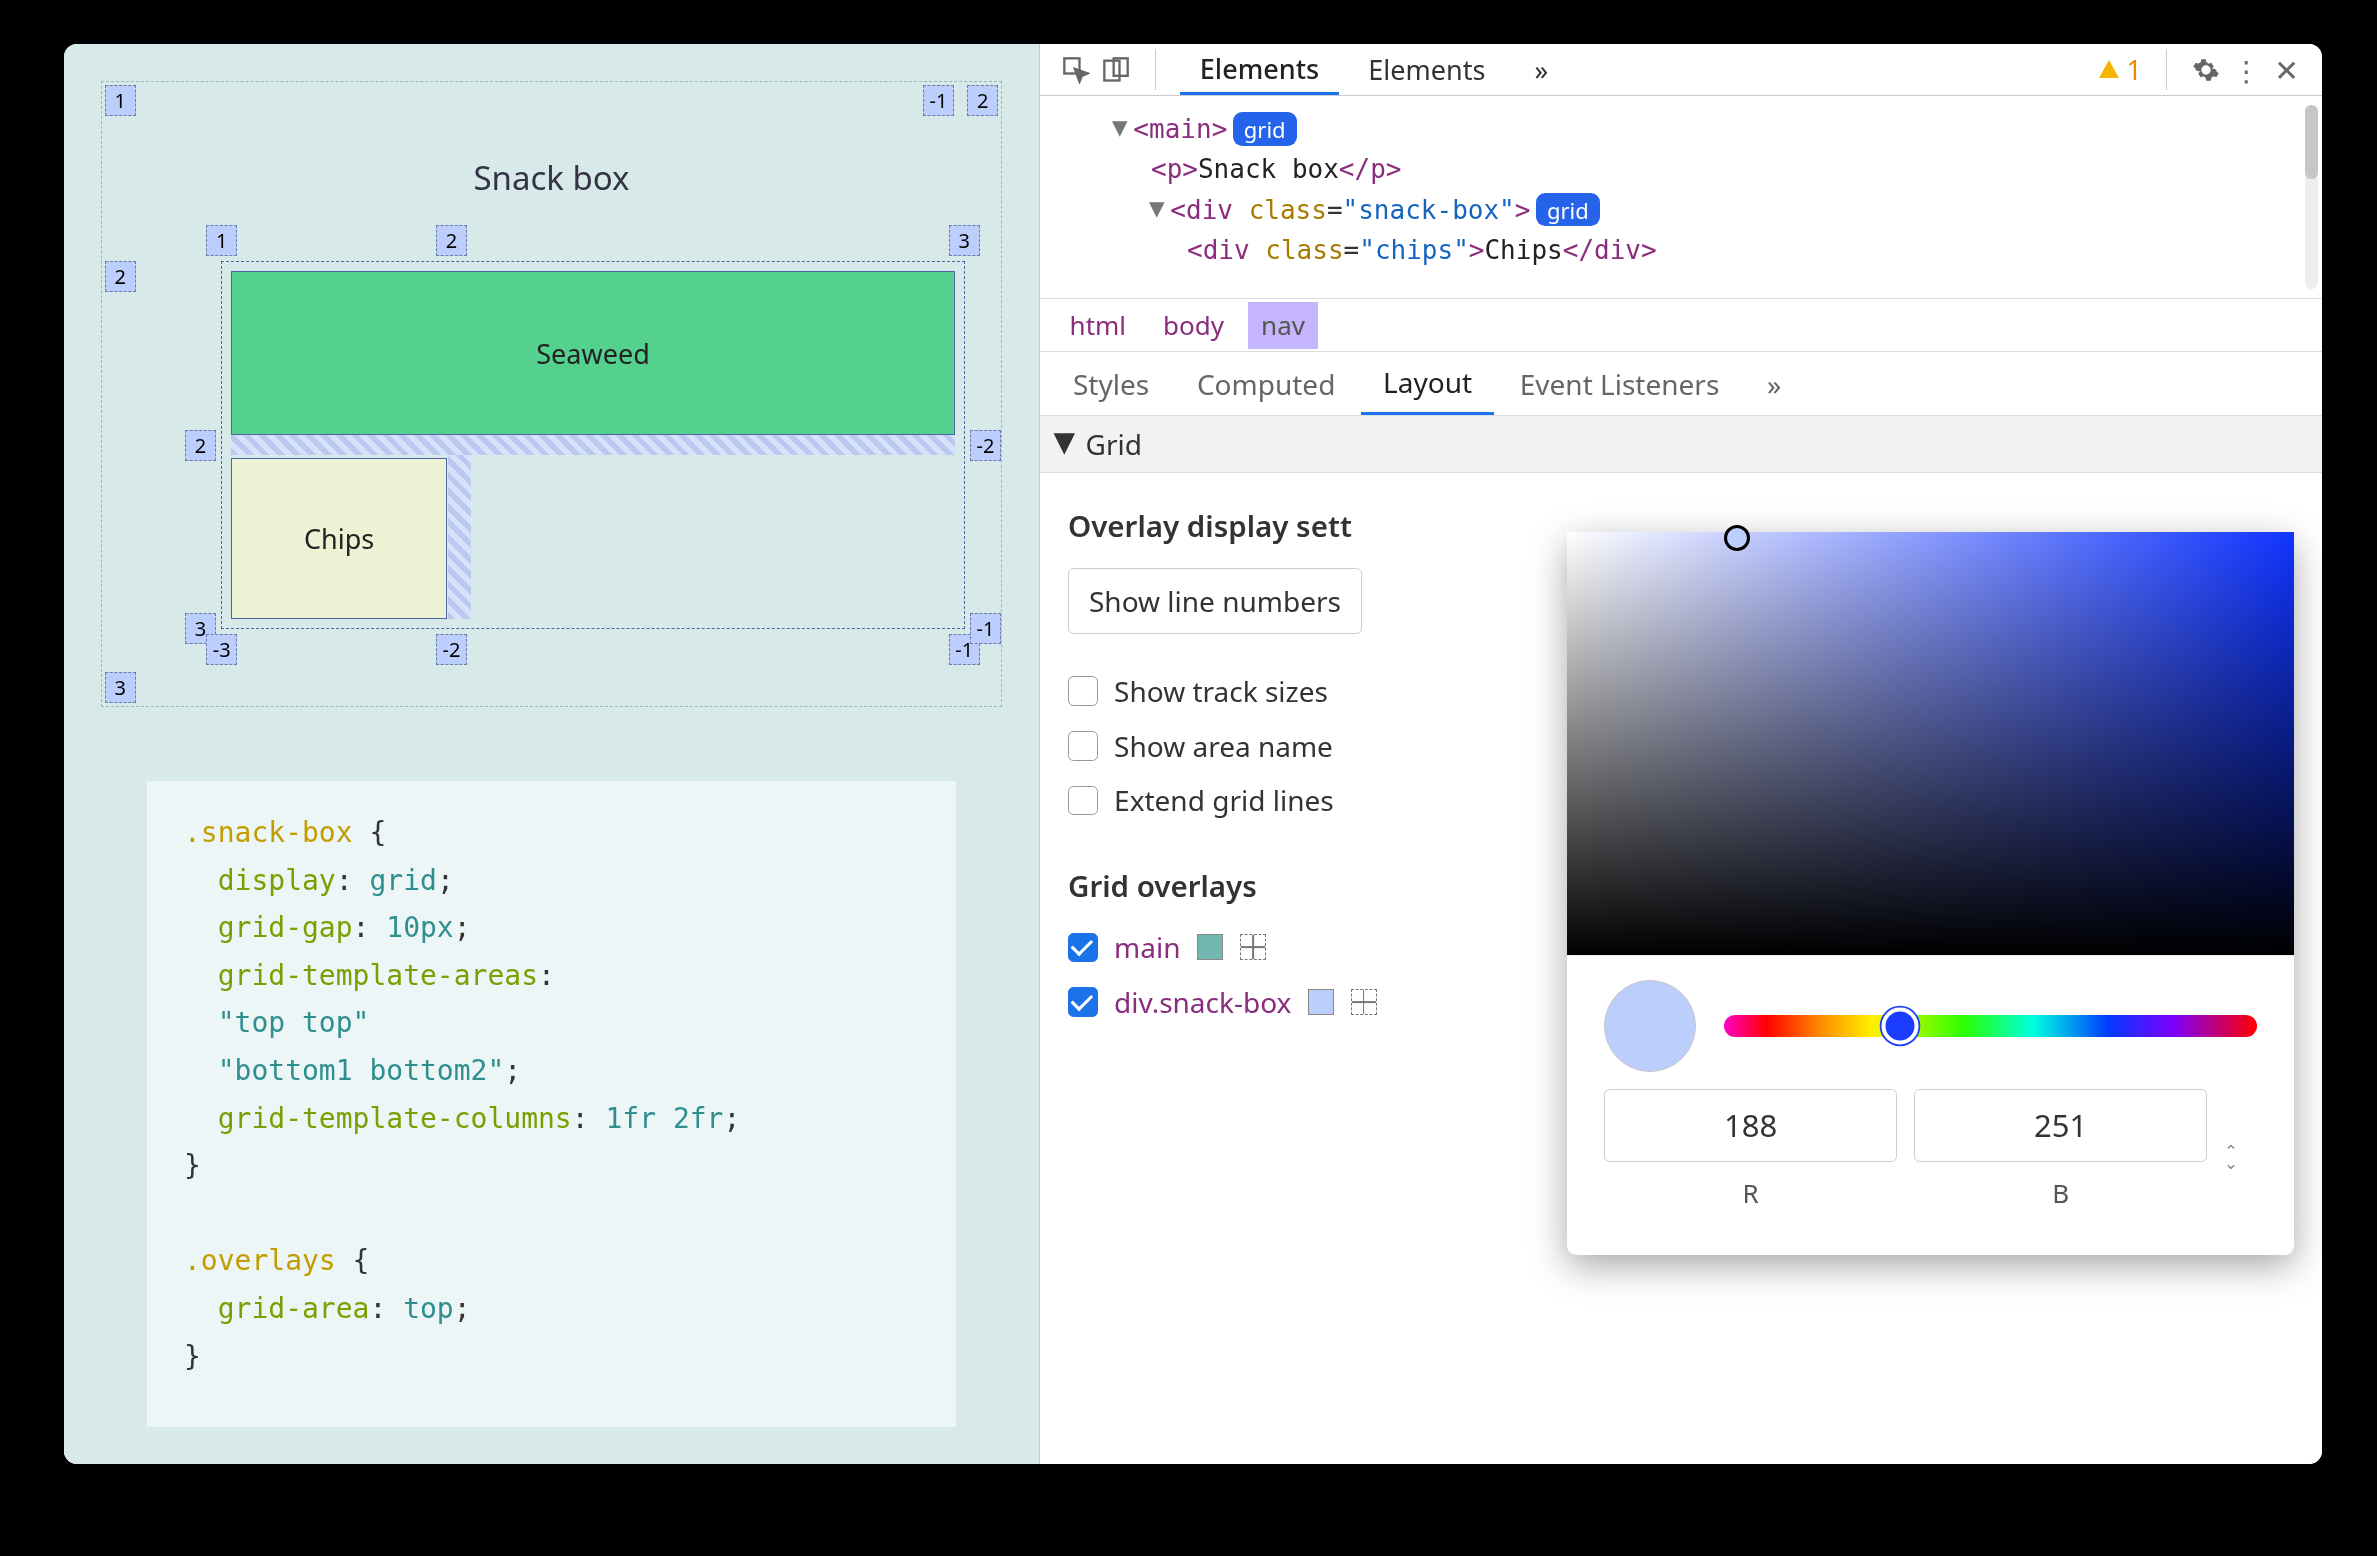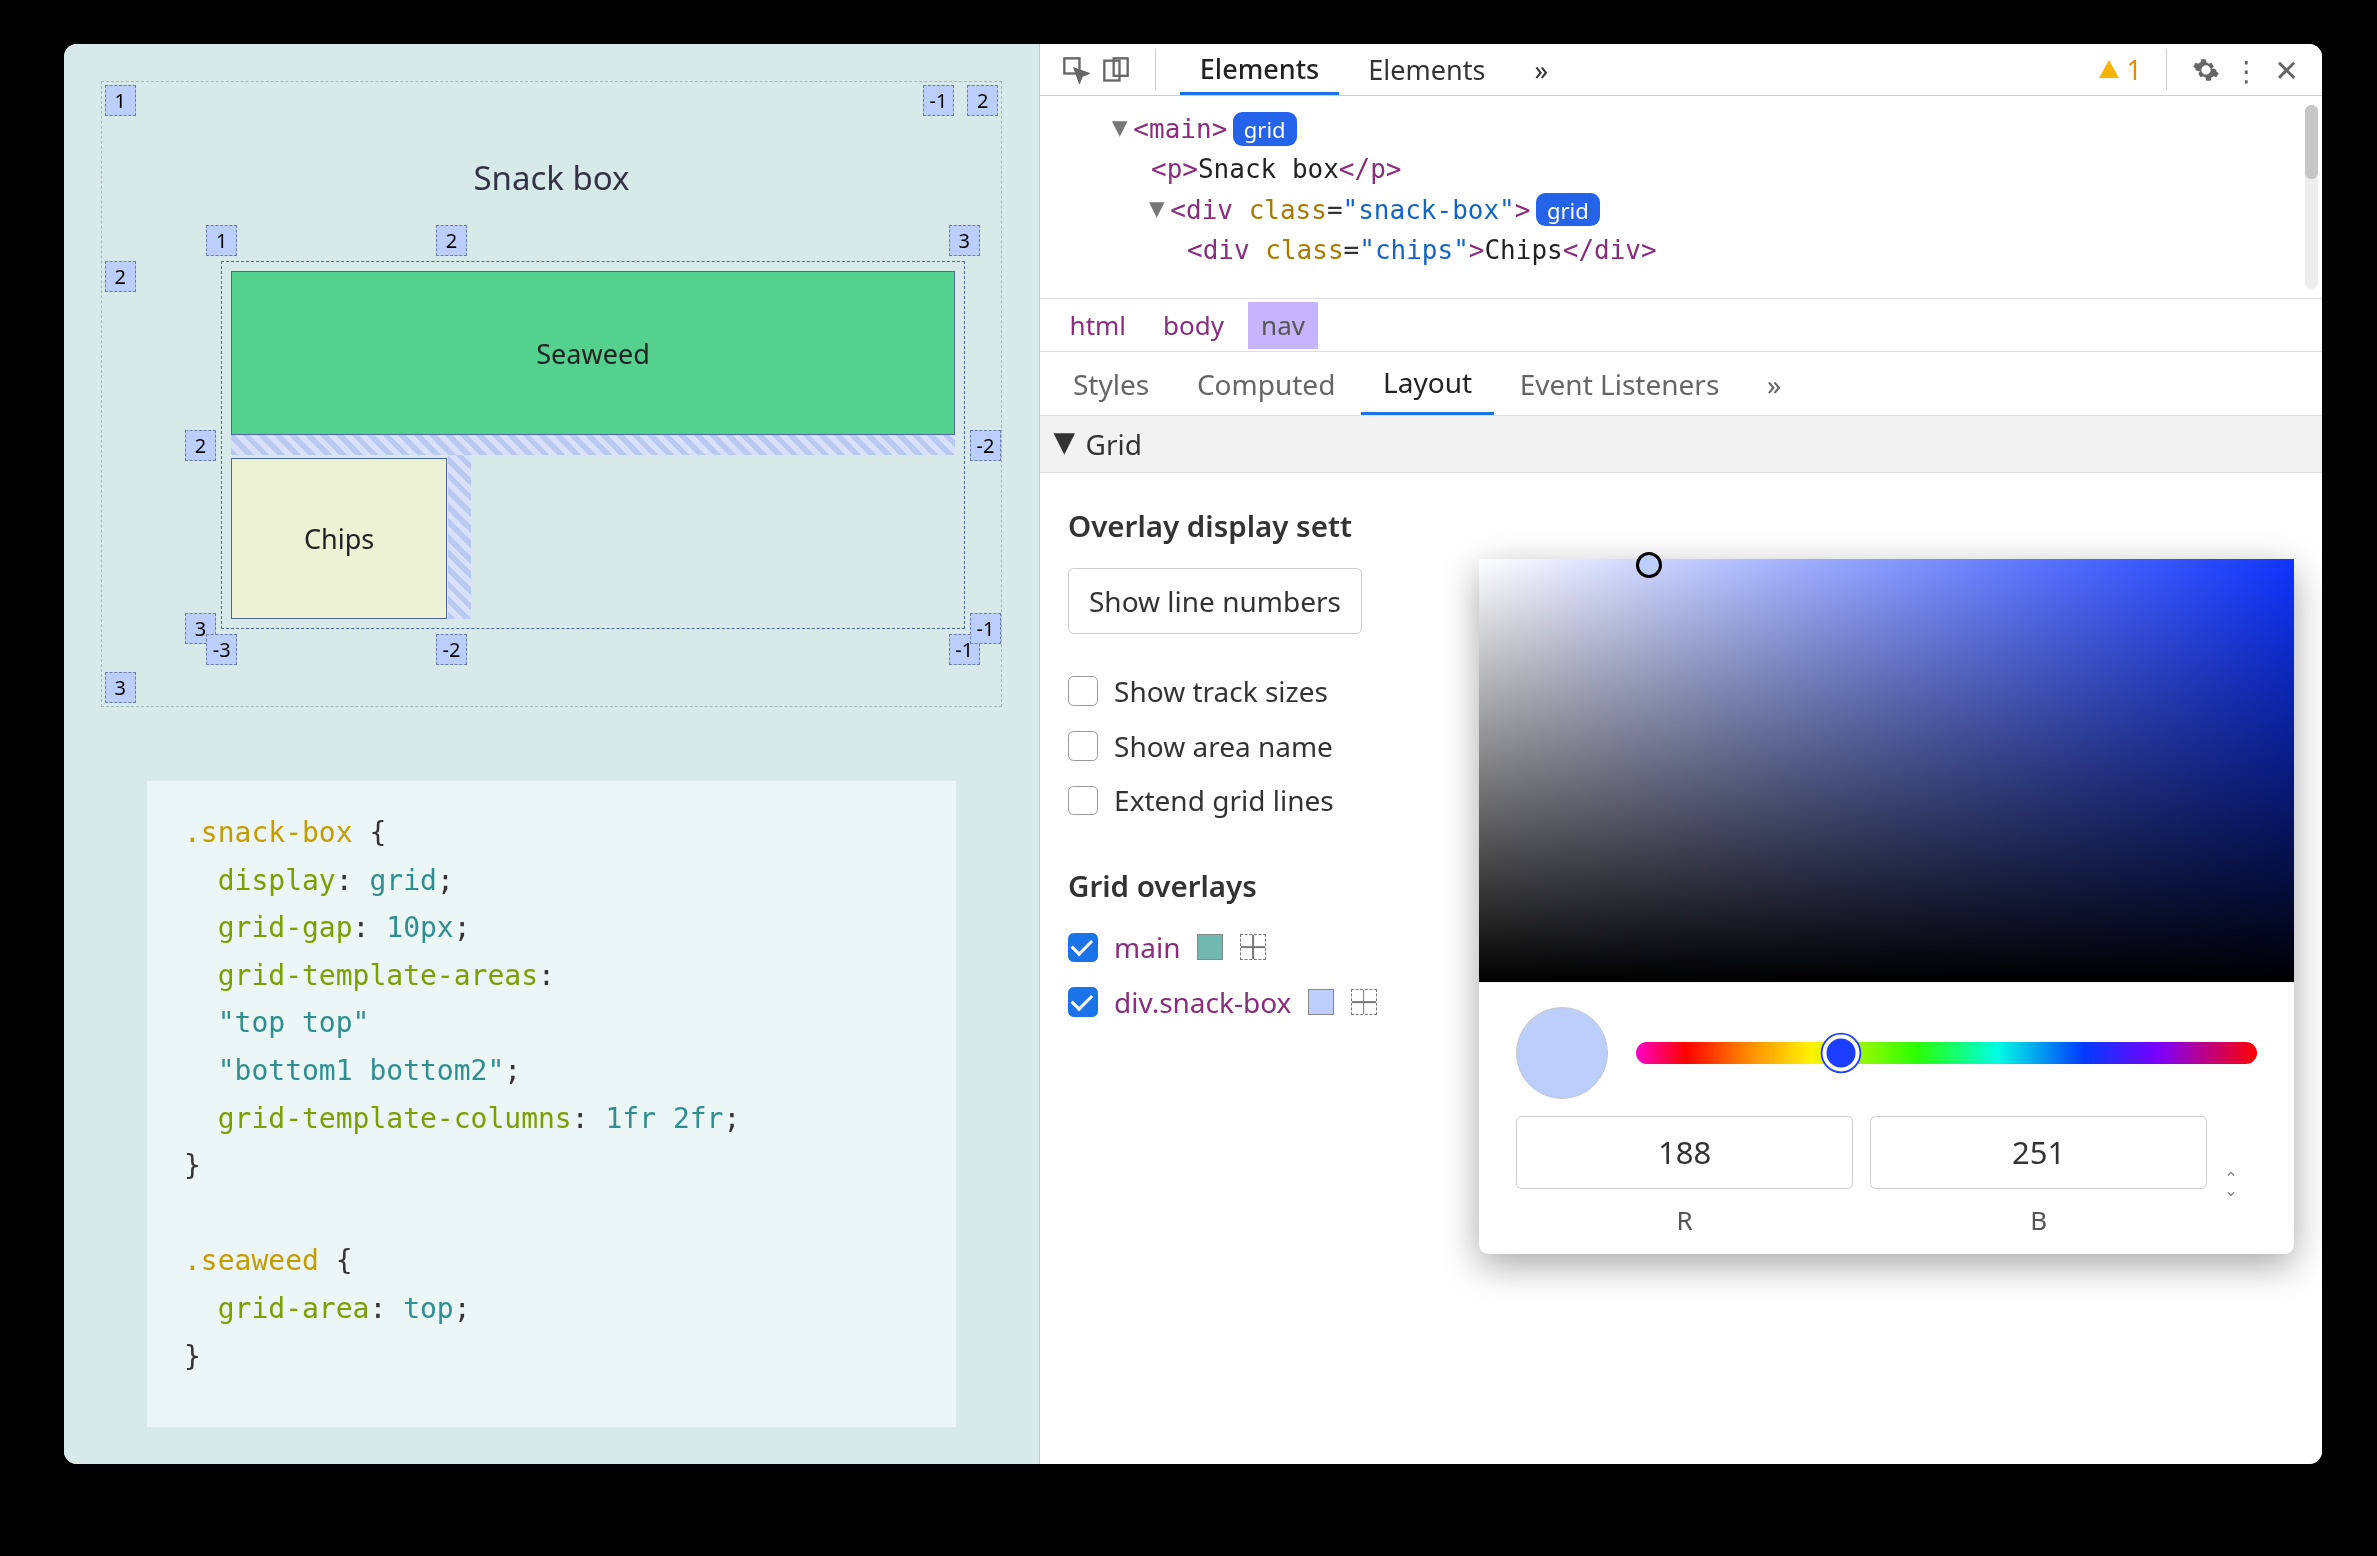--- a/index.html
+++ b/index.html
@@ -87,22 +87,22 @@
   .chk.on::after{content:""; position:absolute; left:7.4px; top:1.8px; width:9.2px; height:16.6px; border:solid #fff; border-width:0 3.7px 3.7px 0; transform:rotate(45deg);}
   .swatch{ width:26px; height:26px; border:0.9px solid #888; display:inline-block;}
   .grid-ico{ width:26px; height:26px; border:1.8px dashed #777; display:inline-block; position:relative;}
   .grid-ico::before,.grid-ico::after{content:"";position:absolute;background:#777;}
   .grid-ico::before{left:50%;top:0;bottom:0;width:1.8px;transform:translateX(-50%);} 
   .grid-ico::after{top:50%;left:0;right:0;height:1.8px;transform:translateY(-50%);} 
   .overlay-name{ color:#8a2d7c; }
 
   
   .picker{
-    position:absolute; right:28px; top:515px; width:815px; background:#fff;
-    border-radius:9.2px; box-shadow:0 11px 37px rgba(0,0,0,.35); padding-bottom:16px; z-index:10;
+    position:absolute; right:28px; top:488px; width:727px; background:#fff;
+    border-radius:9.2px; box-shadow:0 11px 37px rgba(0,0,0,.35); padding-bottom:44px; z-index:10;
   }
   .canvas{ height:424px; position:relative; border-bottom:0.9px solid #eee;
     background:
       linear-gradient(to top, #000, transparent),
       linear-gradient(to right, #fff, #1034ff);
   }
   .reticle{ position:absolute; left:157px; top:-7.4px; width:26px; height:26px; border:3.7px solid #000; border-radius:50%; background:#bccefb;}
   .picker-row{ display:flex; align-items:center; gap:28px; padding:24px 37px 9.2px 37px;}
   .sample{ width:92px; height:92px; border-radius:50%; background:#bccefb; border:0.9px solid #c8c8c8;}
   .hue{ flex:1; height:22px; border-radius:11px; position:relative;
@@ -156,21 +156,21 @@
 
     <pre class="code"><span class="sel">.snack-box</span> {
   <span class="prop">display</span>: <span class="val">grid</span>;
   <span class="prop">grid-gap</span>: <span class="val">10px</span>;
   <span class="prop">grid-template-areas</span>:
   <span class="str">"top top"</span>
   <span class="str">"bottom1 bottom2"</span>;
   <span class="prop">grid-template-columns</span>: <span class="val">1fr 2fr</span>;
 }
 
-<span class="sel">.seaweed</span> {
+<span class="sel">.overlays</span> {
   <span class="prop">grid-area</span>: <span class="val">top</span>;
 }</pre>
   </div>
 
   <div class="devtools">
     <div class="toolbar">
       <span class="ico">
         <svg width="28" height="28" viewBox="0 0 24 24" fill="none" stroke="#666" stroke-width="2">
             <rect x="2" y="2" width="13" height="13"></rect>
             <path d="M11 11 L22 15 L17 17 L15 22 Z" fill="#666"></path>

